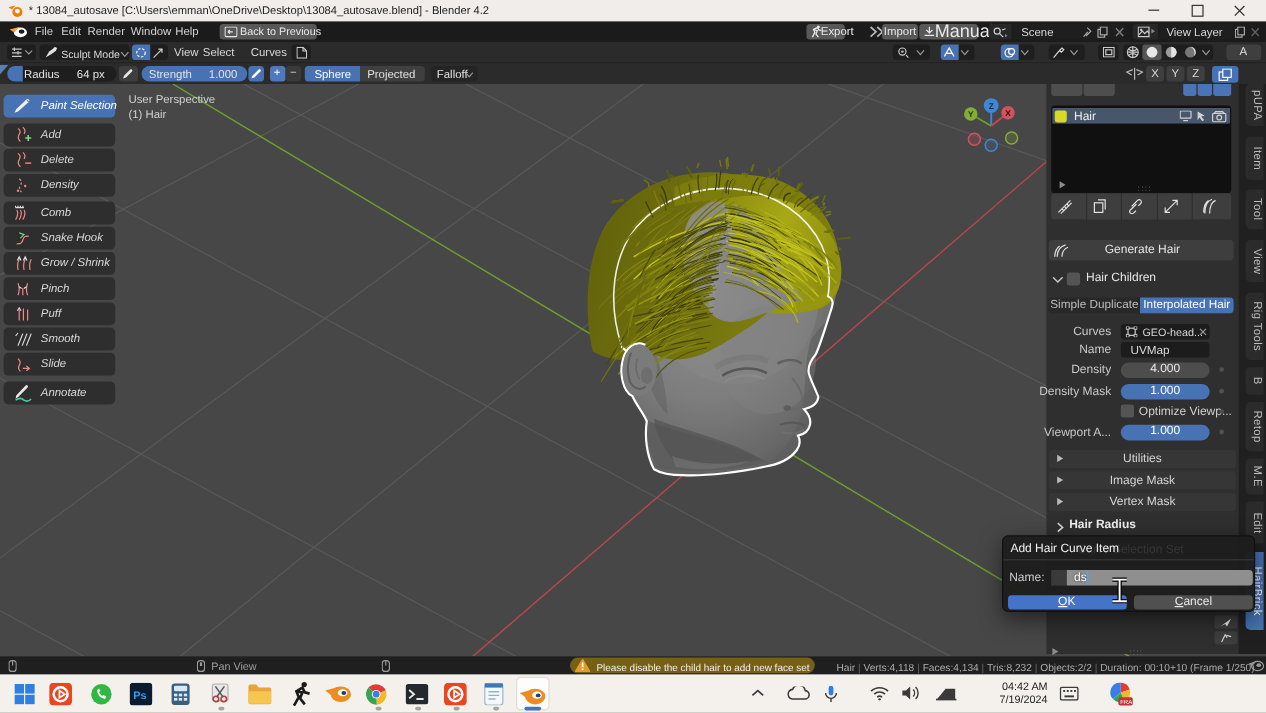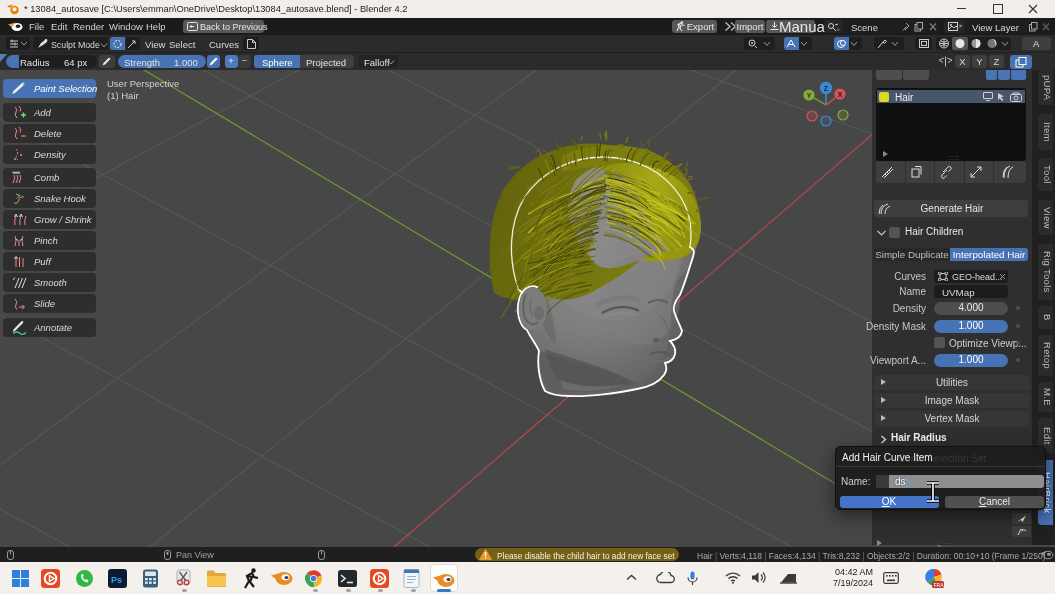--- a/index.html
+++ b/index.html
@@ -69,21 +69,21 @@
     <div class="mitem" style="left:73px">Render</div>
     <div class="mitem" style="left:109px">Window</div>
     <div class="mitem" style="left:146px">Help</div>
     <div class="gbtn" style="left:183px;top:2px;width:81px;height:13px;line-height:13px;">
       <svg class="abs" style="left:4px;top:1.5px" width="11" height="10" viewBox="0 0 11 10">
           <rect x="0.5" y="0.5" width="10" height="8" rx="1" fill="none" stroke="#e8e8e8"></rect>
           <path d="M3,4.5 h4 M3,4.5 l1.5,-1.5 M3,4.5 l1.5,1.5" stroke="#e8e8e8" fill="none"></path>
         </svg>
       <span style="display:inline-block;margin-left:17px;font-size:9px">Back to Previous</span>
     </div>
-    <div class="gbtn" style="left:672px;top:2px;width:45px;height:13px;line-height:13px;"><svg class="abs" style="left:3px;top:1px" width="11" height="11" viewBox="0 0 11 11">
+    <div class="gbtn" style="left:672px;top:2px;width:32px;height:13px;line-height:13px;"><svg class="abs" style="left:3px;top:1px" width="11" height="11" viewBox="0 0 11 11">
           <path d="M2,10 L4,6 L3,3.5 L6,2 L7.5,4 L9.5,4.5 M3,3.5 L6,4.5 L5,7.5 L7,10" stroke="#e8e8e8" stroke-width="1.1" fill="none"></path>
           <circle cx="7" cy="1.5" r="1.2" fill="#e8e8e8"></circle>
         </svg><span style="margin-left:12px;font-size:9.5px">Export</span></div>
     <svg class="abs" style="left:724px;top:3px" width="13" height="11" viewBox="0 0 13 11">
         <path d="M1.5,1.5 L6,5.5 L1.5,9.5 M7,1.5 L11.5,5.5 L7,9.5" stroke="#b5b5b5" stroke-width="1.5" fill="none"></path>
       </svg>
     <div class="gbtn" style="left:735px;top:2px;width:30px;height:13px;line-height:13px;font-size:9.5px">Import</div>
     <div class="gbtn" style="left:766px;top:2px;width:49px;height:13px;line-height:13px;"><svg class="abs" style="left:4px;top:2px" width="9" height="9" viewBox="0 0 9 9">
           <path d="M4.5,0 V5 M2,3 L4.5,5.5 L7,3 M0.5,7.5 h8" stroke="#e8e8e8" fill="none"></path>
         </svg><span style="margin-left:13px;font-size:15px">Manual</span></div>

